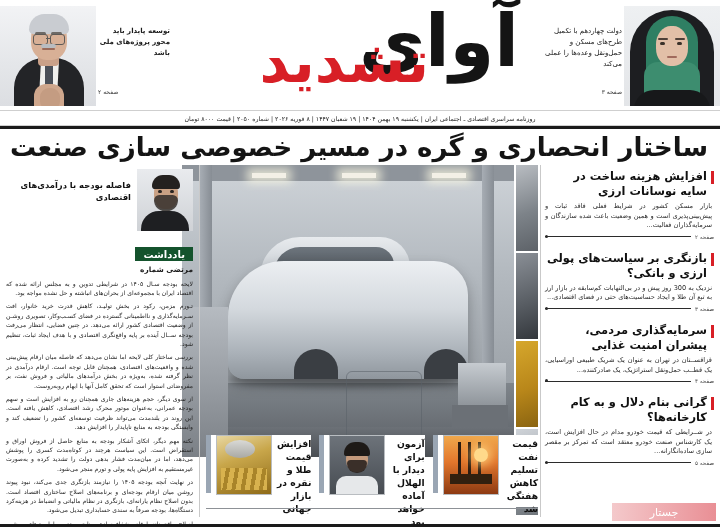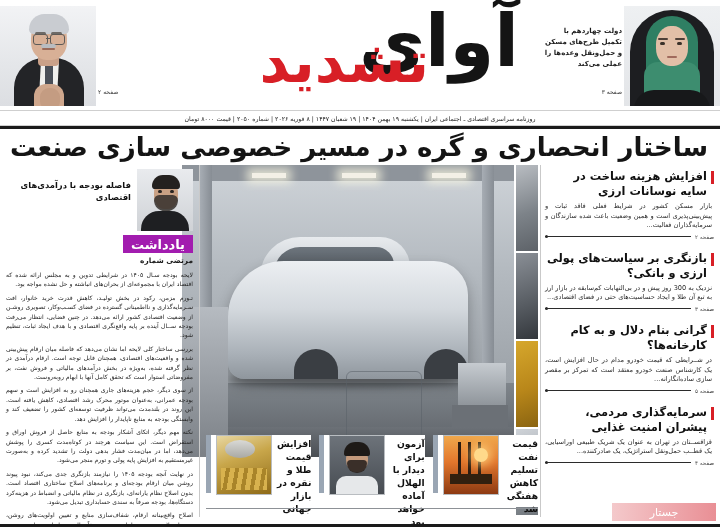--- a/index.html
+++ b/index.html
@@ -81,21 +81,21 @@
   .pr-brow.l{left:34px;}
   .pr-brow.r{left:51px;}
   .pr-eye{position:absolute;width:5px;height:3px;background:#3a3129;border-radius:3px;top:36px;}
   .pr-eye.l{left:36px;}
   .pr-eye.r{left:53px;}
   .pr-mouth{position:absolute;left:43px;top:50px;width:10px;height:2px;background:#a06a5c;border-radius:2px;}
   .pr-body{position:absolute;left:10px;top:84px;width:76px;height:24px;background:#17181a;border-radius:20px 20px 0 0;}
 
   .cap-right{
     position:absolute;right:98px;top:26px;width:78px;
-    font-size:7px;line-height:11px;color:#1b1b1b;font-weight:bold;
+    font-size:7px;line-height:11px;color:#1b1b1b;font-weight:normal;
   }
   .cap-right-page{
     position:absolute;right:98px;top:88px;width:78px;text-align:right;
     font-size:6px;color:#333;
   }
 
   
   .infobar{
     position:relative;height:14px;width:720px;
     border-top:1px solid #cfcfcf;border-bottom:1px solid #cfcfcf;
@@ -208,22 +208,22 @@
   .ep-head{position:absolute;left:17px;top:10px;width:24px;height:30px;background:#c9a184;border-radius:46% 46% 44% 44%;}
   .ep-hair{position:absolute;left:15px;top:6px;width:28px;height:14px;background:#24211f;border-radius:14px 14px 4px 4px;}
   .ep-beard{position:absolute;left:17px;top:26px;width:24px;height:16px;background:#342f2b;border-radius:6px 6px 12px 12px;opacity:.85;}
   .ep-eye{position:absolute;width:4px;height:2.5px;background:#2a2522;border-radius:2px;top:21px;}
   .ep-eye.l{left:21px;}
   .ep-eye.r{left:33px;}
   .edit-title{
     flex:1;font-size:8.4px;font-weight:bold;line-height:12px;color:#111;text-align:right;padding-top:10px;
   }
   .badge-note{
-    display:inline-block;background:#a21caf;color:#fff;font-size:13px;font-weight:bold;
-    padding:1.5px 8px;margin-top:4px;
+    display:inline-block;background:#14532d;color:#fff;font-size:10px;font-weight:bold;
+    padding:1.5px 8px;margin-top:16px;
   }
   .edit-author{font-size:7.4px;font-weight:bold;color:#1b1b1b;margin-top:3px;text-align:right;}
   .edit-body{
     margin-top:5px;font-size:6.1px;line-height:9.4px;color:#242424;text-align:justify;
     direction:rtl;
   }
   .edit-body p{margin:0 0 4px 0;}
 
   
   .bottom-row{
@@ -293,20 +293,21 @@
       <div class="pl-brow r"></div>
       <div class="pl-glass l"></div>
       <div class="pl-glass r"></div>
       <div class="pl-glass-bridge"></div>
       <div class="pl-mous"></div>
       <div class="pl-mouth"></div>
       <div class="pl-hands"></div>
       <div class="pl-hand2"></div>
     </div>
 
+    <div class="cap-left">توسعه پایدار باید محور پروژه‌های ملی باشد</div>
     <div class="cap-left-page">صفحه ۲</div>
 
     <div class="logo-wrap">
       <div class="logo-avaye">آوای</div>
       <div class="logo-eghtesad">تشدید</div>
     </div>
 
     <div class="portrait-right">
       <div class="pr-bg"></div>
       <div class="pr-chador"></div>
@@ -350,33 +351,33 @@
       <div class="side-item">
         <div class="side-title">بازنگری بر سیاست‌های پولی ارزی و بانکی؟</div>
         <div class="side-deck">نزدیک به 300 روز پیش و در بی‌التهابات کم‌سابقه در بازار ارز به تبع آن طلا و ایجاد حساسیت‌های حتی در فضای اقتصادی...</div>
         <div class="side-foot">
           <span class="pagenum">صفحه ۳</span>
           <span class="dash"></span>
         </div>
       </div>
 
       <div class="side-item">
+        <div class="side-title">سرمایه‌گذاری مردمی، پیشران امنیت غذایی</div>
+        <div class="side-deck">قزاقســتان در تهران به عنوان یک شریک طبیعی اوراسیایی، یک قطــب حمل‌ونقل استراتژیک، یک صادرکننده...</div>
+        <div class="side-foot">
+          <span class="pagenum">صفحه ۴</span>
+          <span class="dash"></span>
+        </div>
+      </div>
+
+      <div class="side-item">
         <div class="side-title">گرانی بنام دلال و به کام کارخانه‌ها؟</div>
         <div class="side-deck">در شــرایطی که قیمت خودرو مدام در حال افزایش است، یک کارشناس صنعت خودرو معتقد است که تمرکز بر مقصر سازی ساده‌انگارانه...</div>
         <div class="side-foot">
           <span class="pagenum">صفحه ۵</span>
-          <span class="dash"></span>
-        </div>
-      </div>
-
-      <div class="side-item">
-        <div class="side-title">سرمایه‌گذاری مردمی، پیشران امنیت غذایی</div>
-        <div class="side-deck">قزاقســتان در تهران به عنوان یک شریک طبیعی اوراسیایی، یک قطــب حمل‌ونقل استراتژیک، یک صادرکننده...</div>
-        <div class="side-foot">
-          <span class="pagenum">صفحه ۴</span>
           <span class="dash"></span>
         </div>
       </div>
     </div>
 
     <div class="side-photos">
       <div class="sp sp1"></div>
       <div class="sp sp2"></div>
       <div class="sp sp3"></div>
       <div class="sp sp4"></div>

